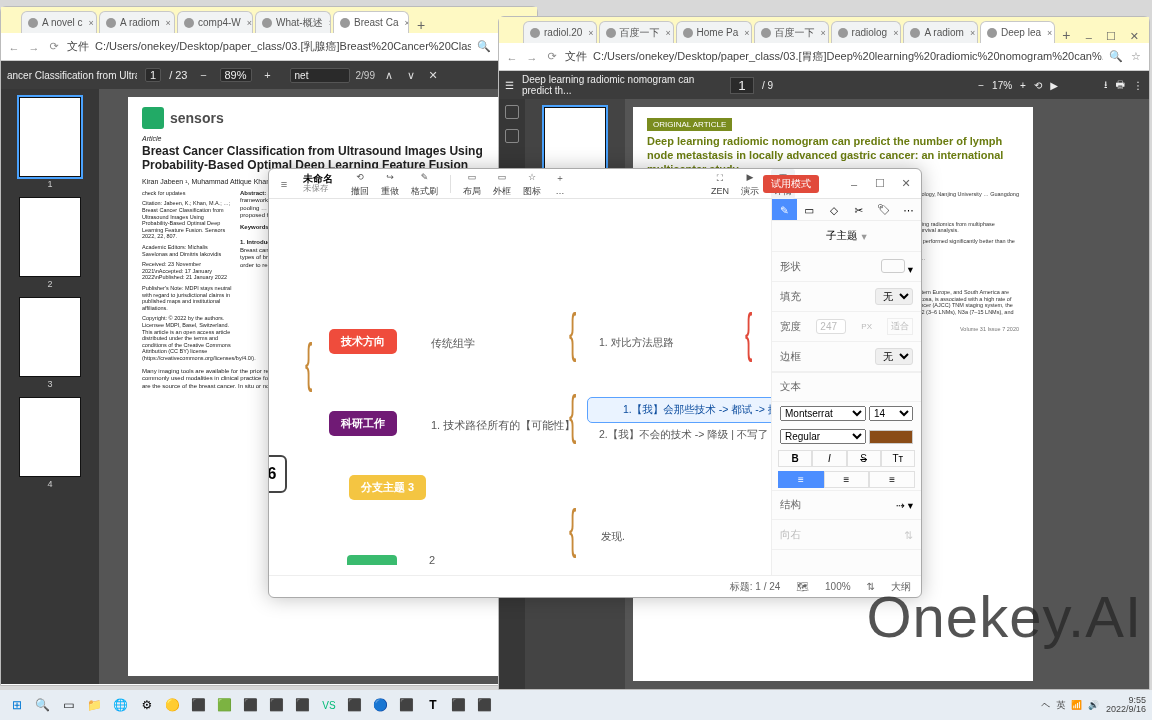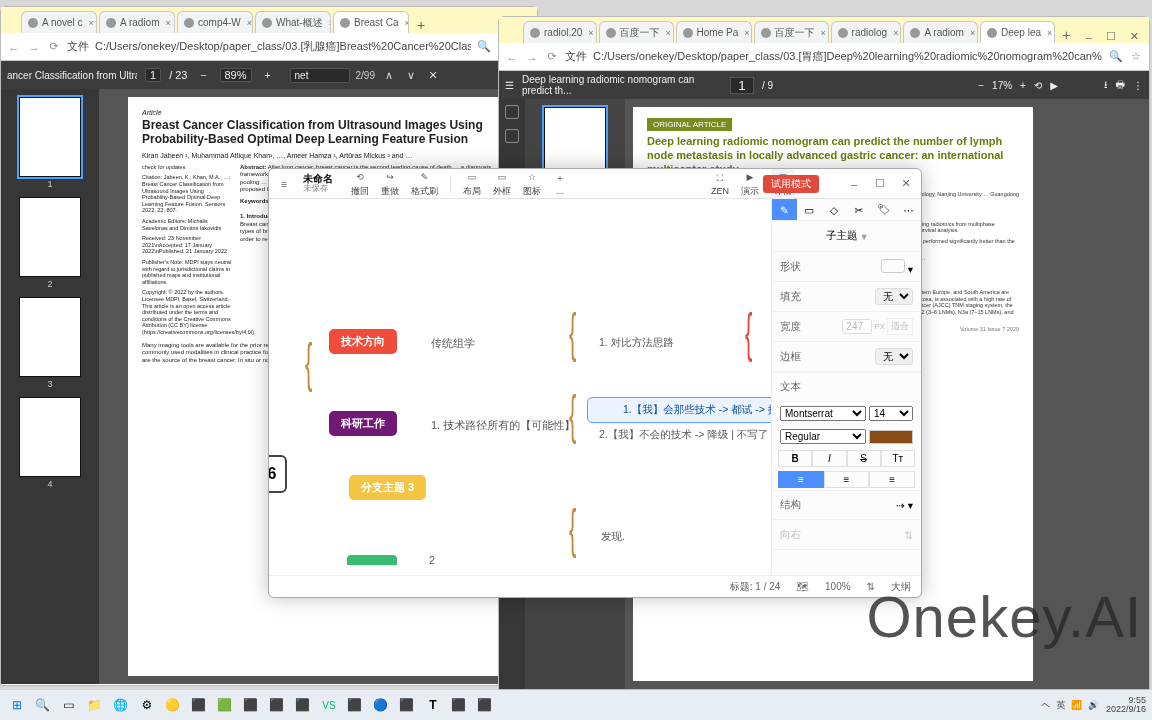--- a/index.html
+++ b/index.html
@@ -177,20 +177,24 @@
             <div class="pg"></div>
             <div class="num">3</div>
           </div>
         <div class="thumb">
             <div class="pg"></div>
             <div class="num">4</div>
           </div>
       </div>
       <div class="page">
         <div class="sheet">
+          <div class="logo">
+              <div class="sq"></div>
+              <div class="name">sensors</div>
+            </div>
           <div class="art">Article</div>
           <h1>Breast Cancer Classification from Ultrasound Images Using Probability-Based Optimal Deep Learning Feature Fusion</h1>
           <div class="authors">Kiran Jabeen ¹, Muhammad Attique Khan¹, …, Ameer Hamza ¹, Artūras Mickus ² and …</div>
           <div class="col2">
             <div class="side">
               <div style="margin-bottom:4px;">check for updates</div>
               <div>Citation: Jabeen, K.; Khan, M.A.; …; Breast Cancer Classification from Ultrasound Images Using Probability-Based Optimal Deep Learning Feature Fusion. Sensors 2022, 22, 807.</div>
               <div style="margin-top:4px;">Academic Editors: Michalis Savelonas and Dimitris Iakovidis</div>
               <div style="margin-top:4px; white-space:pre-line;">Received: 23 November 2021\nAccepted: 17 January 2022\nPublished: 21 January 2022</div>
               <div style="margin-top:4px;">Publisher's Note: MDPI stays neutral with regard to jurisdictional claims in published maps and institutional affiliations.</div>
@@ -417,21 +421,21 @@
         <div class="sp-zone">
             <span class="lab">形状</span>
           <span><span class="swatch" style="border-radius:3px;"></span> <span>▾</span></span>
         </div>
         <div class="sp-zone">
             <span class="lab">填充</span>
           <select><option>无</option></select>
         </div>
         <div class="sp-zone">
             <span class="lab">宽度</span>
-          <span style="display:flex;gap:2px;align-items:center;">
+          <span style="display:flex;gap:15px;align-items:center;">
             <input style="width: 30px; color: rgb(187, 187, 187);" value="247">
             <span style="font-size:8px;color:#bbb;">PX</span>
             <span style="font-size:9px;color:#bbb;border:1px solid #eee;padding:1px 3px;">适合</span>
           </span>
         </div>
         <div class="sp-zone">
             <span class="lab">边框</span>
           <select><option>无</option></select>
         </div>
         <div class="sp-zone" style="border-top:1px solid #f0f0f0;">

